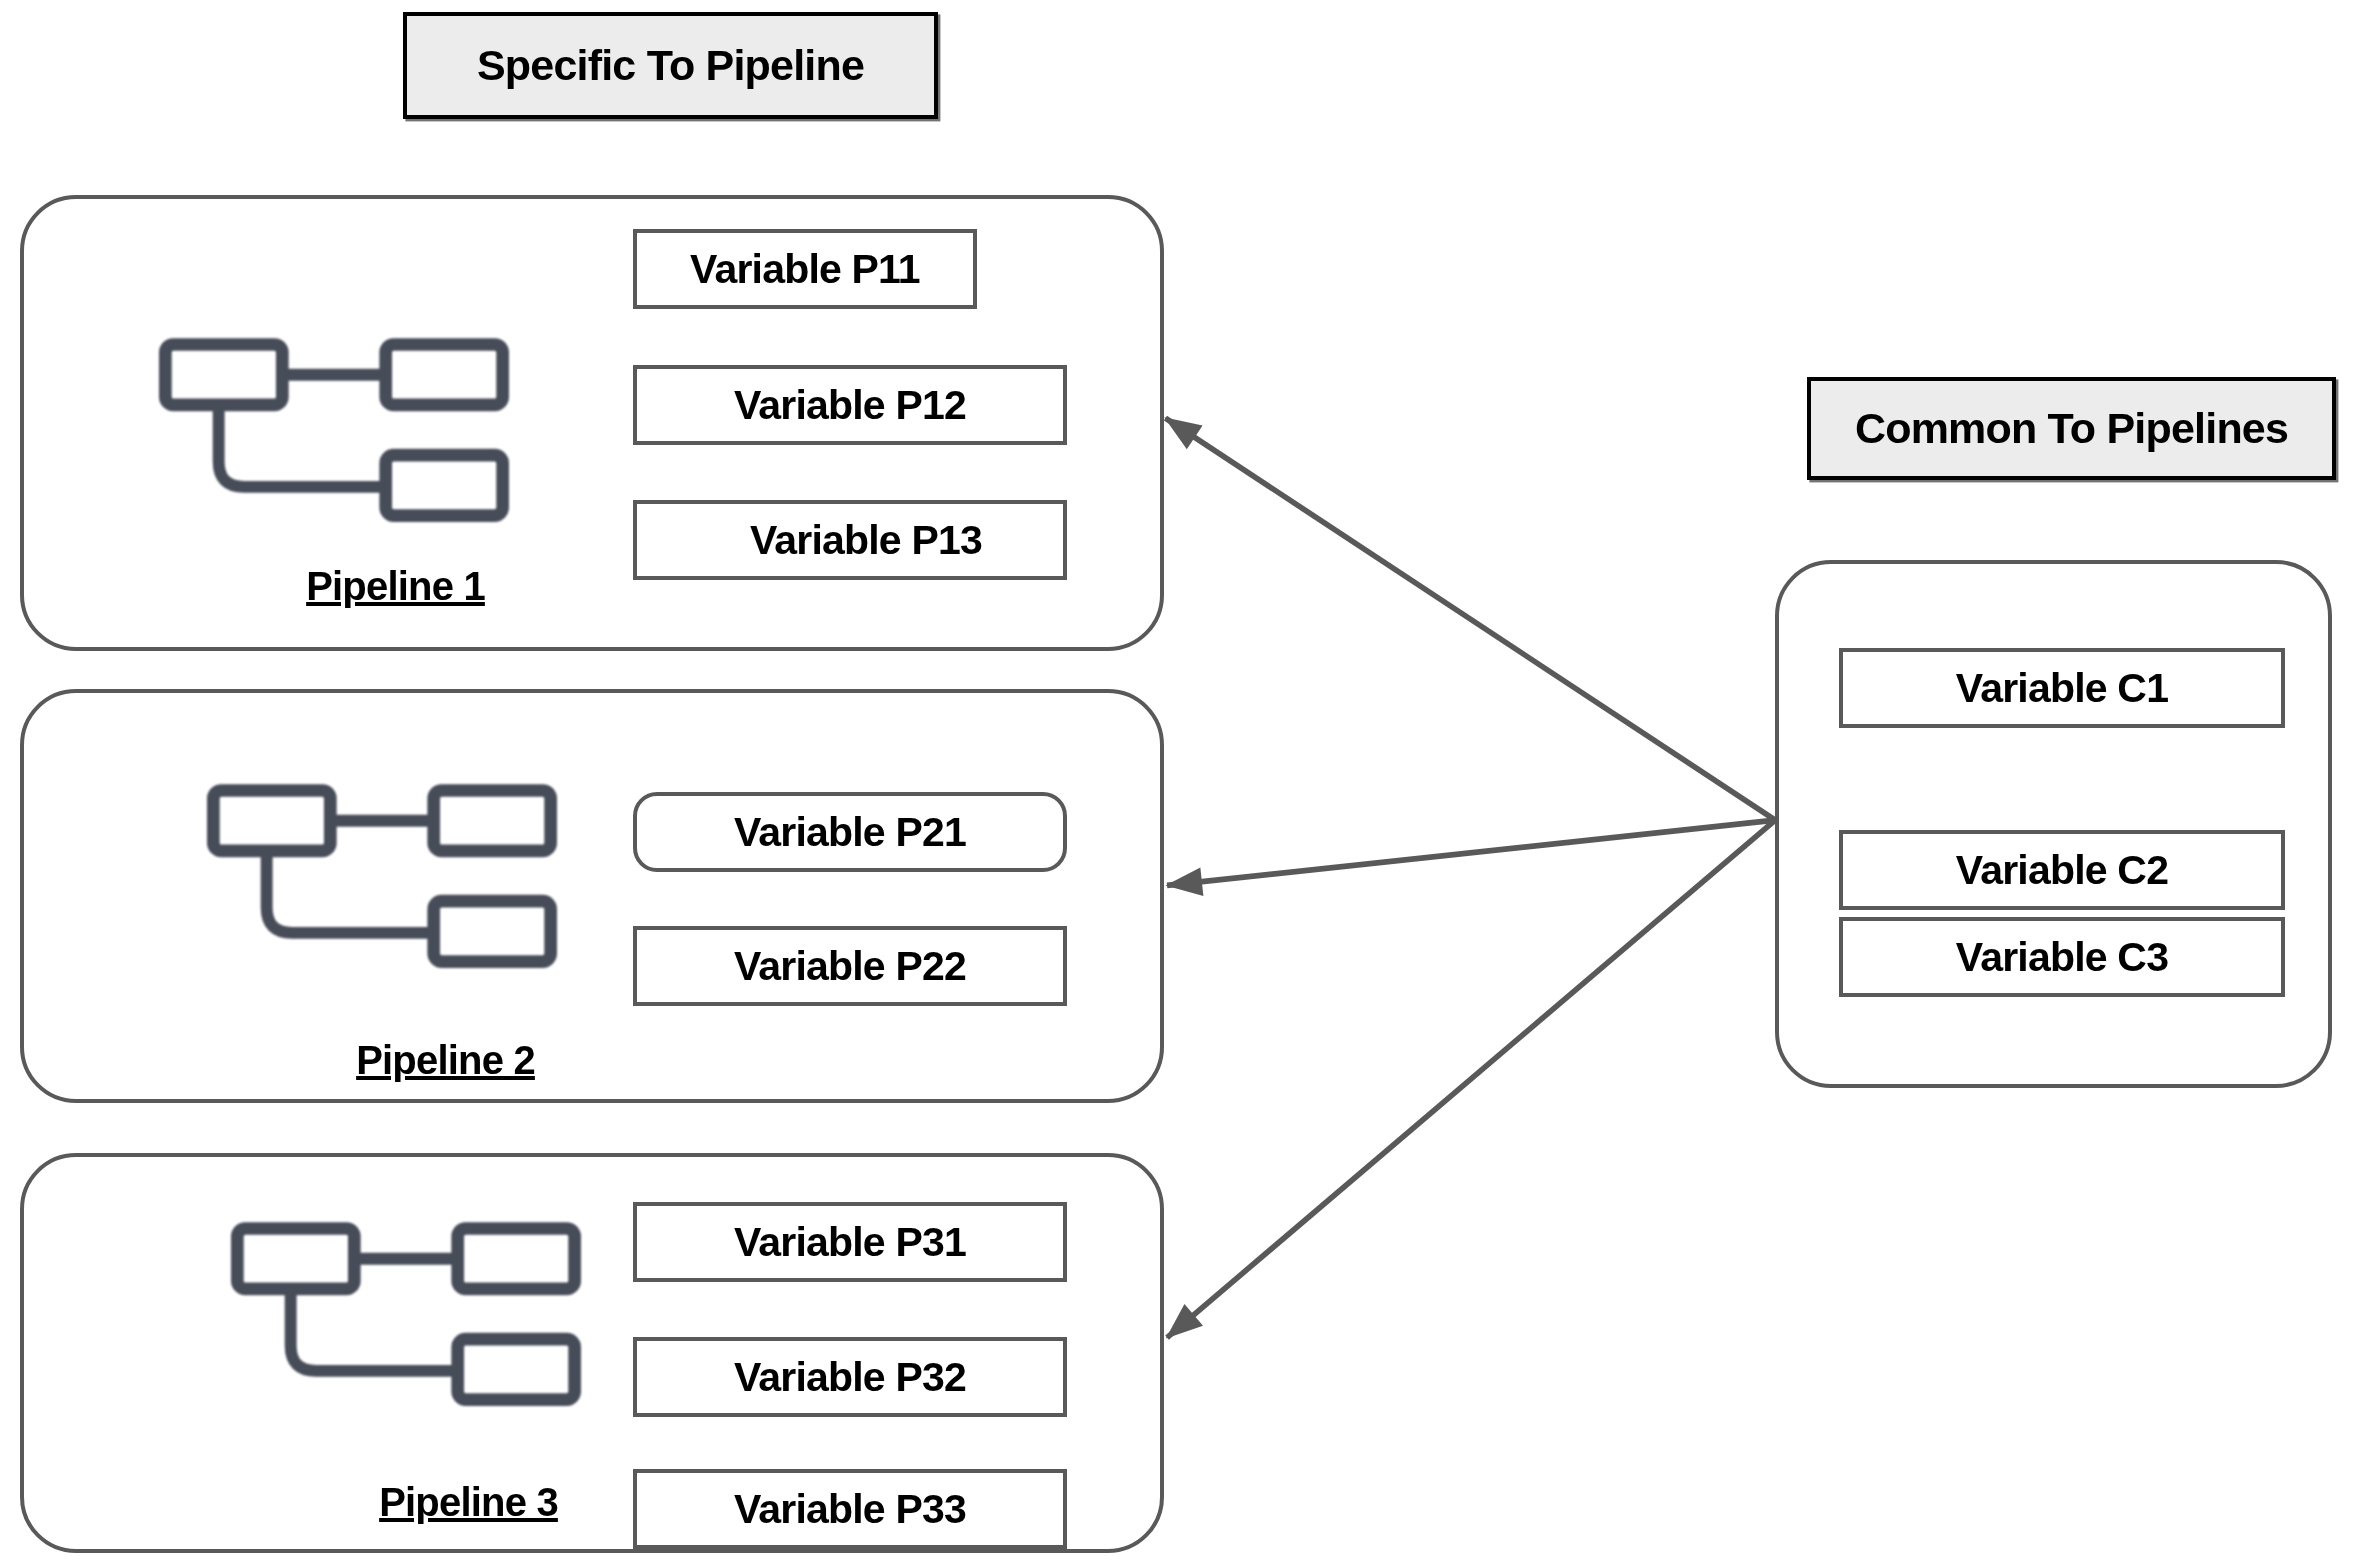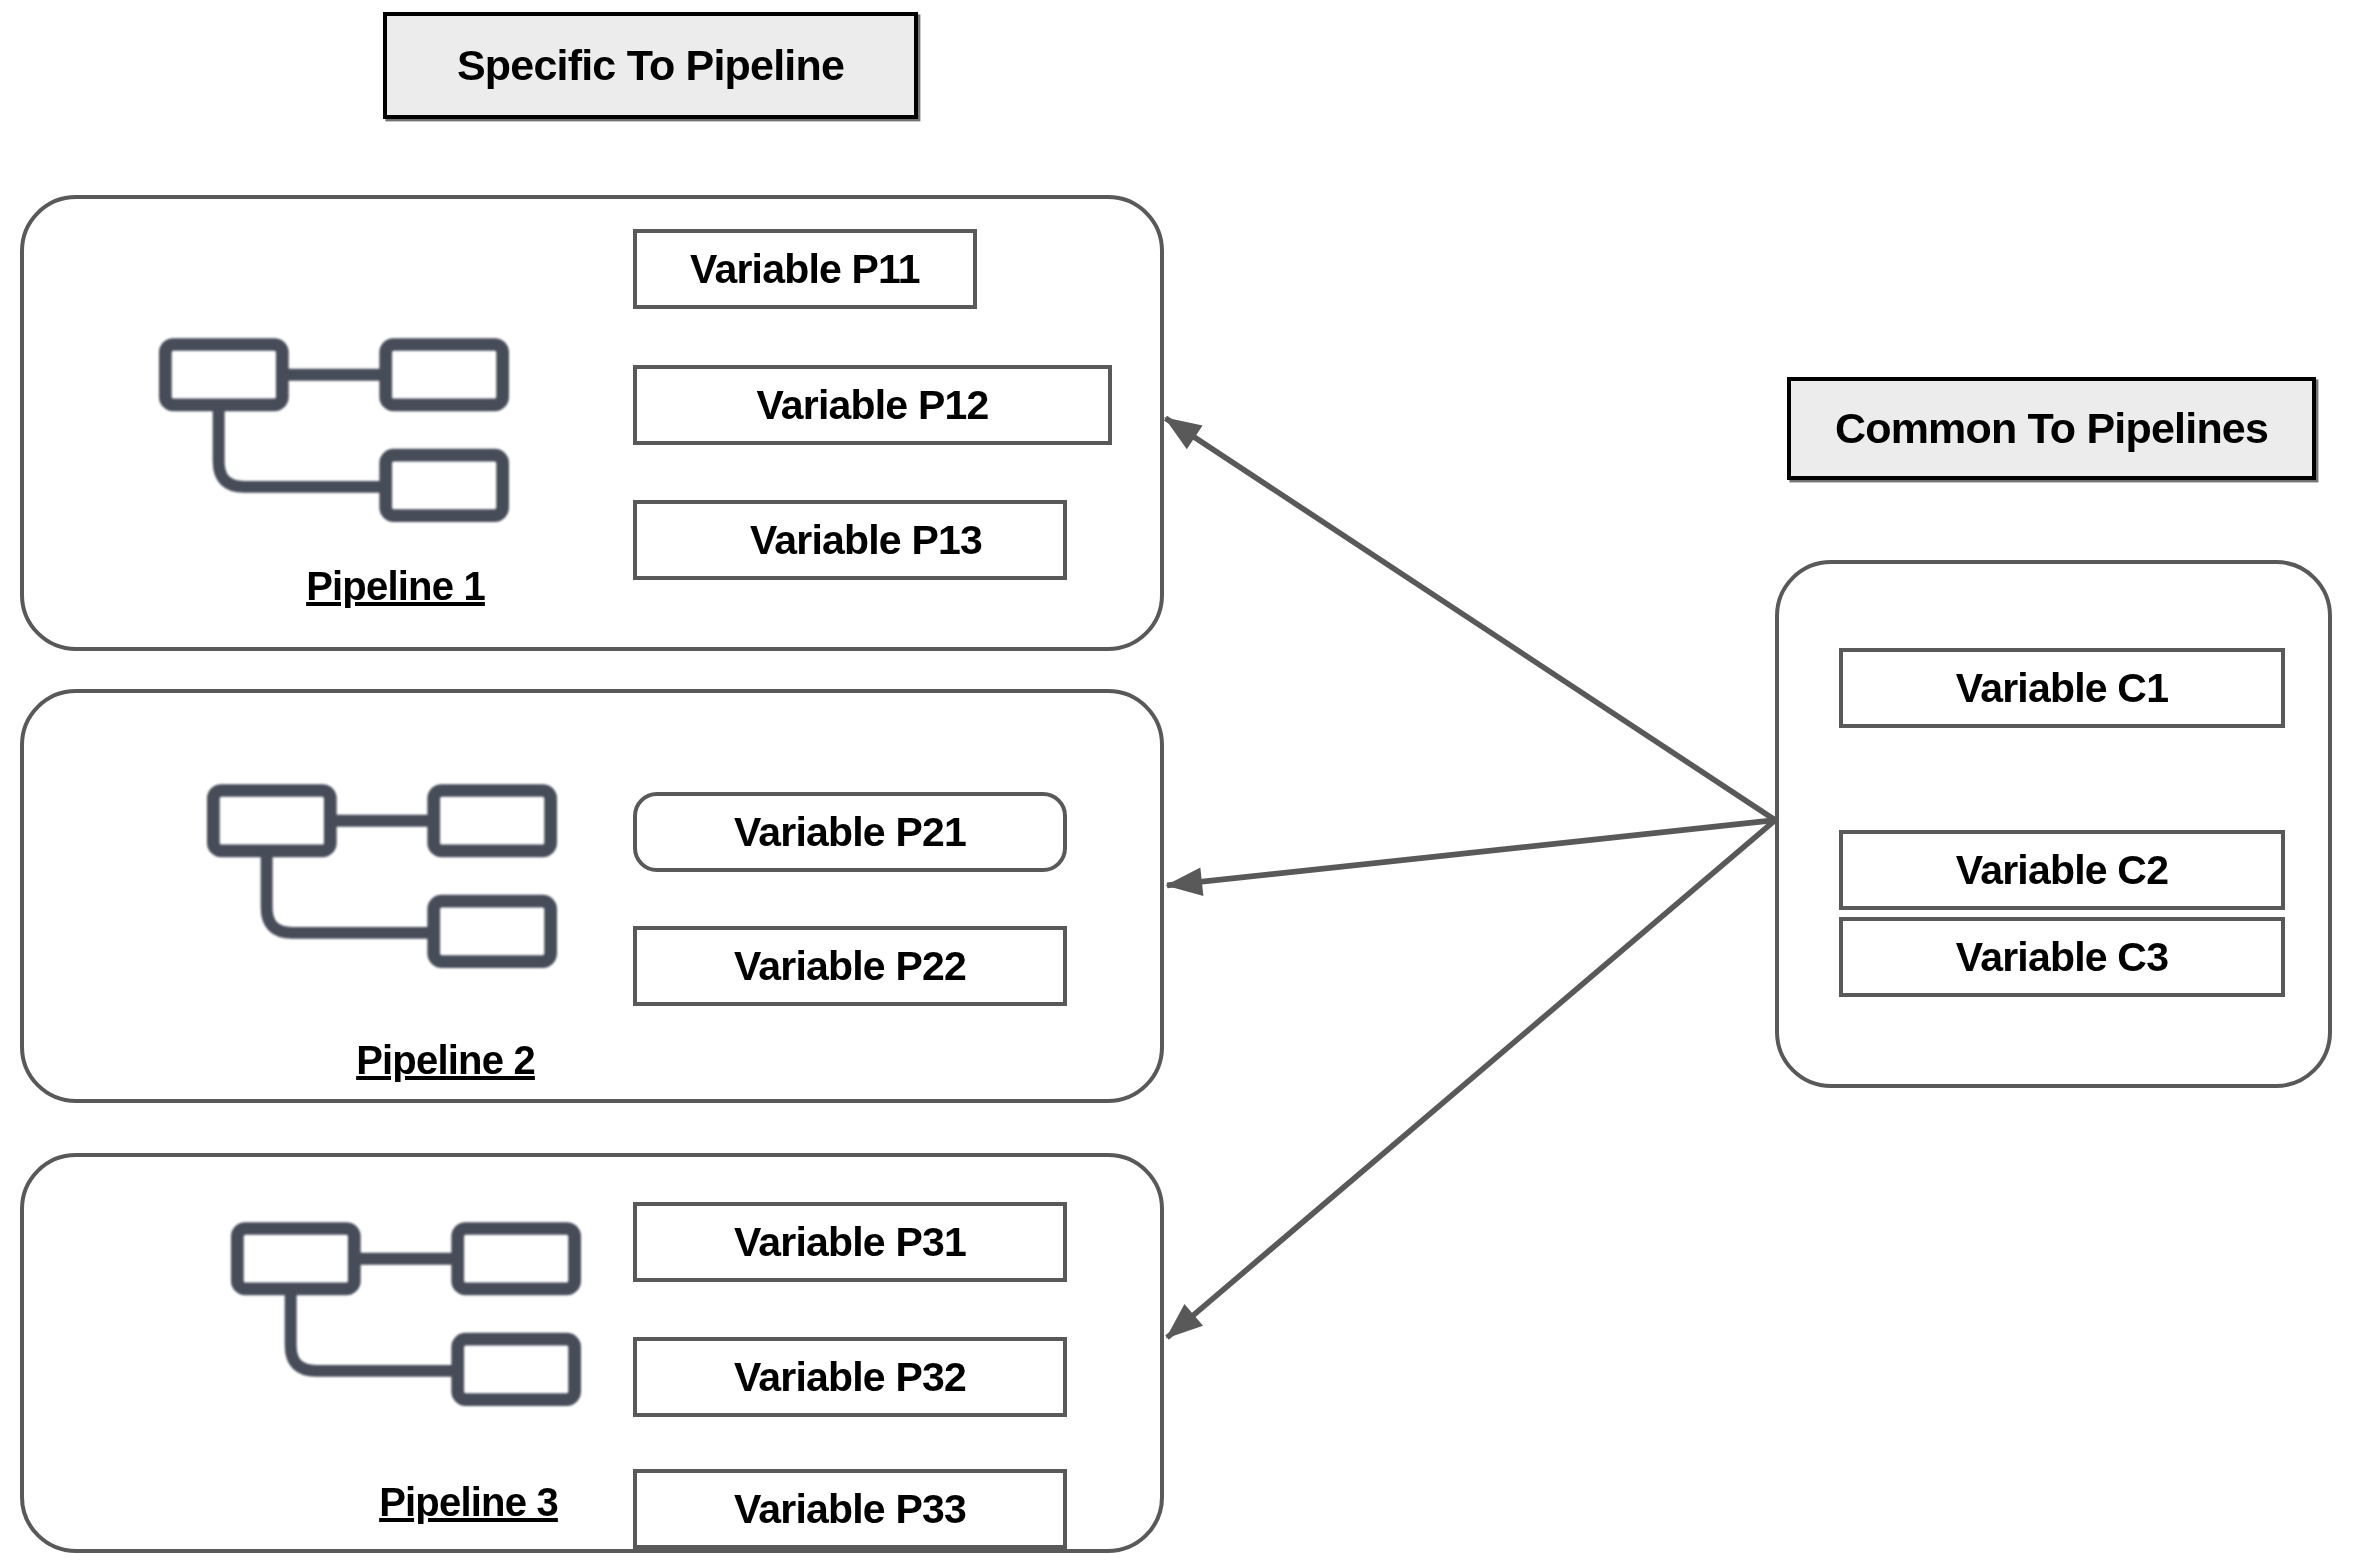--- a/index.html
+++ b/index.html
@@ -10,20 +10,21 @@
     color:var(--text,#000);
   }
   .abs{position:absolute;box-sizing:border-box;}
   
   .title-box{
     border:4.8px solid var(--title-border,#000);
     background:var(--title-bg,#ececec);
     display:flex;align-items:center;justify-content:center;
     font-weight:bold;font-size:43px;letter-spacing:-0.8px;
     box-shadow:2.4px 2.4px 0 rgba(0,0,0,.55);
+    margin-left:20px;
   }
   
   .container-box{
     border:4.8px solid var(--gray,#595959);
     border-radius:56px;background:#fff;
   }
   
   .var-box{
     border:4.8px solid var(--gray,#595959);
     background:#fff;
@@ -57,21 +58,21 @@
   <path class="wire" d="M75 84 V155 Q75 187 107 187 H290"></path>
   <line class="wire" x1="150" y1="46" x2="290" y2="46"></line>
   <rect class="node" x="8" y="8" width="147" height="76" rx="10"></rect>
   <rect class="node" x="285" y="8" width="147" height="76" rx="10"></rect>
   <rect class="node" x="285" y="147" width="147" height="76" rx="10"></rect>
 </svg>
 <div class="abs pipe-label" style="left:256px;top:562px;">Pipeline 1</div>
 <div class="abs var-box" style="left:633px;top:229px;width:344px;height:80px;">
   <span>Variable P11</span>
 </div>
-<div class="abs var-box" style="left:633px;top:365px;width:479px;height:80px;">
+<div class="abs var-box" style="left:633px;top:365px;width:434px;height:80px;">
   <span>Variable P12</span>
 </div>
 <div class="abs var-box" style="left:633px;top:500px;width:434px;height:80px;padding-left:32px;">
   <span>Variable P13</span>
 </div>
 
 <div class="abs container-box" style="left:20px;top:689px;width:1144px;height:414px;"></div>
 <svg class="abs pipe-icon" style="left:207px;top:784px;" width="350" height="184" viewBox="0 0 440 231">
   <path class="wire" d="M75 84 V155 Q75 187 107 187 H290"></path>
   <line class="wire" x1="150" y1="46" x2="290" y2="46"></line>

